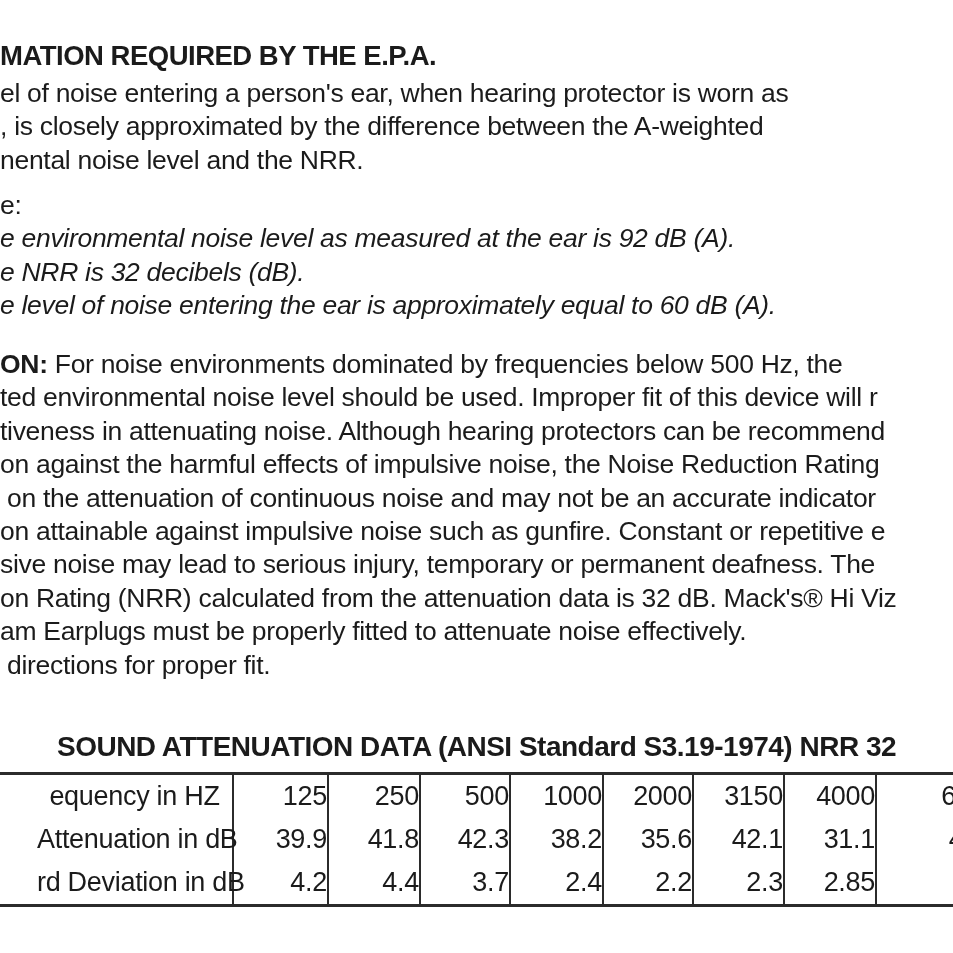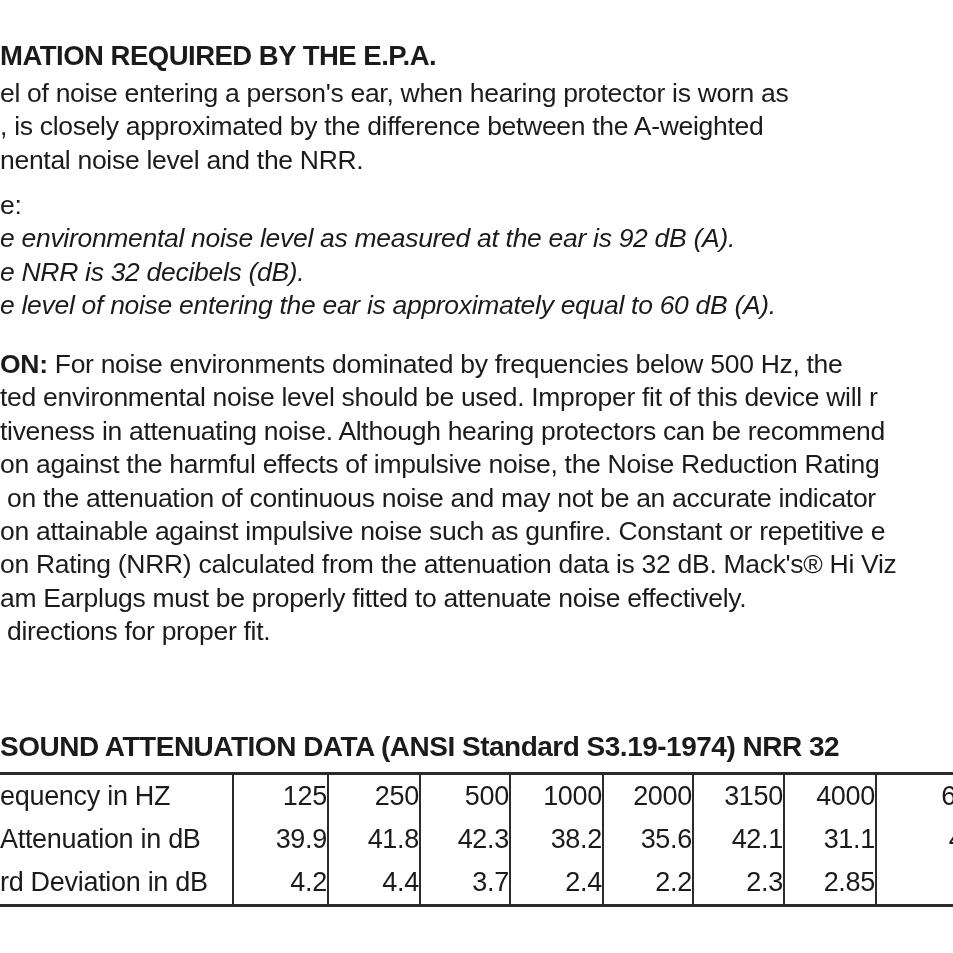--- a/index.html
+++ b/index.html
@@ -26,21 +26,21 @@
     font-weight: bold;
     letter-spacing: -0.5px;
     white-space: pre;
   }
   #para1 { top: 77px; }
   #example { top: 189px; }
   #caution { top: 348px; }
   #table-title {
     top: 731px;
     width: 953px;
-    text-align: left;
+    text-align: center;
     font-size: 28px;
     font-weight: bold;
     letter-spacing: -0.5px;
     white-space: pre;
   }
   #att-table {
     position: absolute;
     left: 0; top: 772px;
     border-collapse: collapse;
     table-layout: fixed;
@@ -53,21 +53,22 @@
     font-size: 27px;
     letter-spacing: -0.3px;
     text-align: right;
     height: 43px;
     padding: 0;
     vertical-align: middle;
     white-space: pre;
   }
   #att-table td.rowlabel {
     border-left: none;
-    text-align: left;
+    text-align: center;
+    padding-left: 37px;
   }
 </style>
 </head>
 <body>
 
 <div id="epa-heading" class="abs">MATION REQUIRED BY THE E.P.A.</div>
 
 <div id="para1" class="abs">
   <div class="line">el of noise entering a person's ear, when hearing protector is worn as</div>
   <div class="line">, is closely approximated by the difference between the A-weighted</div>
@@ -81,20 +82,21 @@
   <div class="line italic">e level of noise entering the ear is approximately equal to 60 dB (A).</div>
 </div>
 
 <div id="caution" class="abs">
   <div class="line"><span class="bold">ON:</span><span> For noise environments dominated by frequencies below 500 Hz, the</span></div>
   <div class="line">ted environmental noise level should be used. Improper fit of this device will r</div>
   <div class="line">tiveness in attenuating noise. Although hearing protectors can be recommend</div>
   <div class="line">on against the harmful effects of impulsive noise, the Noise Reduction Rating</div>
   <div class="line"> on the attenuation of continuous noise and may not be an accurate indicator</div>
   <div class="line">on attainable against impulsive noise such as gunfire. Constant or repetitive e</div>
+  <div class="line">sive noise may lead to serious injury, temporary or permanent deafness. The</div>
   <div class="line">on Rating (NRR) calculated from the attenuation data is 32 dB. Mack's® Hi Viz</div>
   <div class="line">am Earplugs must be properly fitted to attenuate noise effectively.</div>
   <div class="line"> directions for proper fit.</div>
 </div>
 
 <div id="table-title" class="abs">SOUND ATTENUATION DATA (ANSI Standard S3.19-1974) NRR 32</div>
 
 <table id="att-table">
   <colgroup>
     <col style="width:233px">

